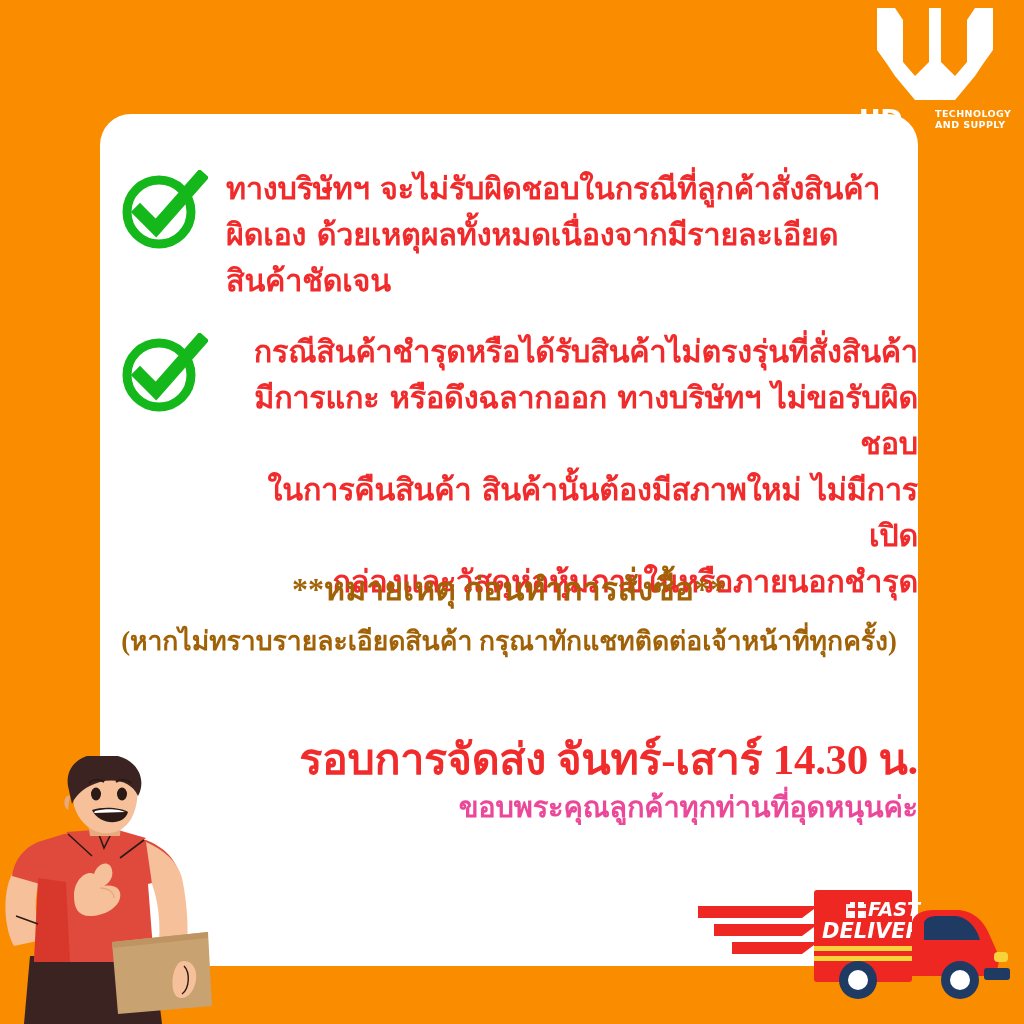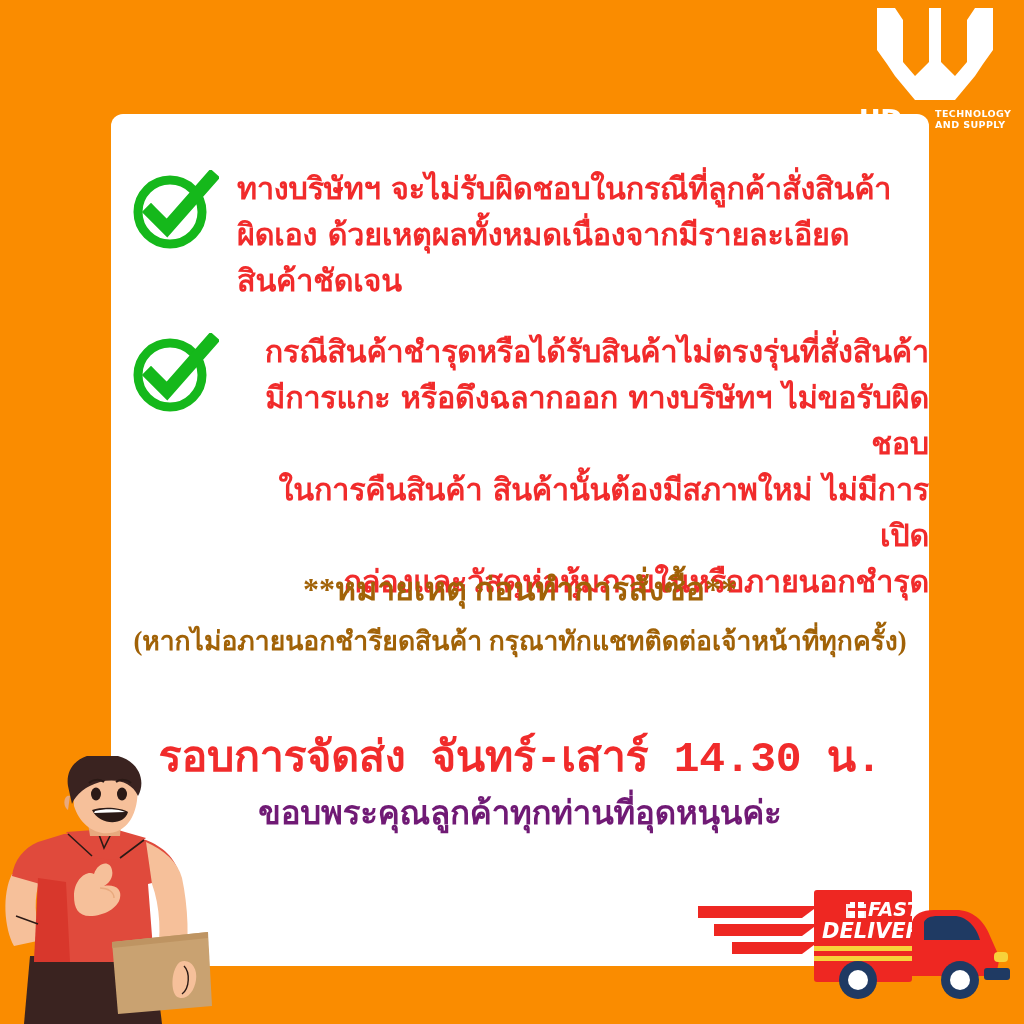--- a/index.html
+++ b/index.html
@@ -35,24 +35,24 @@
     color:#ffffff; font-size:9.5px; font-weight:bold;
     line-height:1.08; letter-spacing:0.4px;
     font-family:"DejaVu Sans", sans-serif;
     text-transform:uppercase;
     margin-left:28px;
   }
 
   
   #info-card {
     position:absolute;
-    left:111px; top:114px;
+    left:100px; top:114px;
     width:818px; height:852px;
     background:#ffffff;
-    border-radius:12px;
+    border-radius:31px;
   }
 
   
   .bullet-row {
     position:absolute;
     display:flex;
     align-items:flex-start;
     gap:18px;
   }
   #bullet-1 { left:16px; top:52px; }
@@ -76,30 +76,30 @@
     text-align:center;
     color:#a16207;
     font-family:Liberation Serif, serif;
   }
   #note-heading { font-size:32px; font-weight:bold; line-height:1.25; }
   #note-subheading { font-size:26.5px; font-weight:bold; line-height:1.25; margin-top:16px; }
 
   
   #delivery-block {
     position:absolute; left:0; right:0; top:620px;
-    text-align:center;
-    font-family:Liberation Mono, monospace;
+    text-align:right;
+    font-family:Liberation Serif, serif;
   }
   #delivery-schedule {
     color:#F12B2B; font-size:43px; font-weight:bold; line-height:1.2;
     letter-spacing:-0.3px;
   }
   #thank-you {
-    color:#701a75; font-size:33px; font-weight:bold; line-height:1.2;
-    margin-top:10px; letter-spacing:-0.2px;
+    color:#ec4899; font-size:29px; font-weight:bold; line-height:1.2;
+    margin-top:4px; letter-spacing:-0.2px;
   }
 
   
   #delivery-man {
     position:absolute; left:-6px; bottom:0;
     width:218px; height:268px;
   }
   #fast-delivery-truck {
     position:absolute; right:8px; bottom:22px;
     width:318px; height:122px;
@@ -143,21 +143,21 @@
         <path d="M24 42 L40 58 L84 8" fill="none" stroke="#15B81B" stroke-width="13" stroke-linecap="square" stroke-linejoin="miter"></path>
       </svg>
       <div class="bullet-text">กรณีสินค้าชำรุดหรือได้รับสินค้าไม่ตรงรุ่นที่สั่งสินค้า
 มีการแกะ หรือดึงฉลากออก ทางบริษัทฯ ไม่ขอรับผิดชอบ
 ในการคืนสินค้า สินค้านั้นต้องมีสภาพใหม่ ไม่มีการเปิด
 กล่องและวัสดุห่อหุ้มภายในหรือภายนอกชำรุด</div>
     </div>
 
     <div id="note-block">
       <div id="note-heading">**หมายเหตุ ก่อนทำการสั่งซื้อ**</div>
-      <div id="note-subheading">(หากไม่อภายนอกชำรียดสินค้า กรุณาทักแชทติดต่อเจ้าหน้าที่ทุกครั้ง)</div>
+      <div id="note-subheading">(หากไม่ทราบรายละเอียดสินค้า กรุณาทักแชทติดต่อเจ้าหน้าที่ทุกครั้ง)</div>
     </div>
 
     <div id="delivery-block">
       <div id="delivery-schedule">รอบการจัดส่ง จันทร์-เสาร์ 14.30 น.</div>
       <div id="thank-you">ขอบพระคุณลูกค้าทุกท่านที่อุดหนุนค่ะ</div>
     </div>
   </div>
 
   <svg id="delivery-man" viewBox="0 0 218 268">
 

